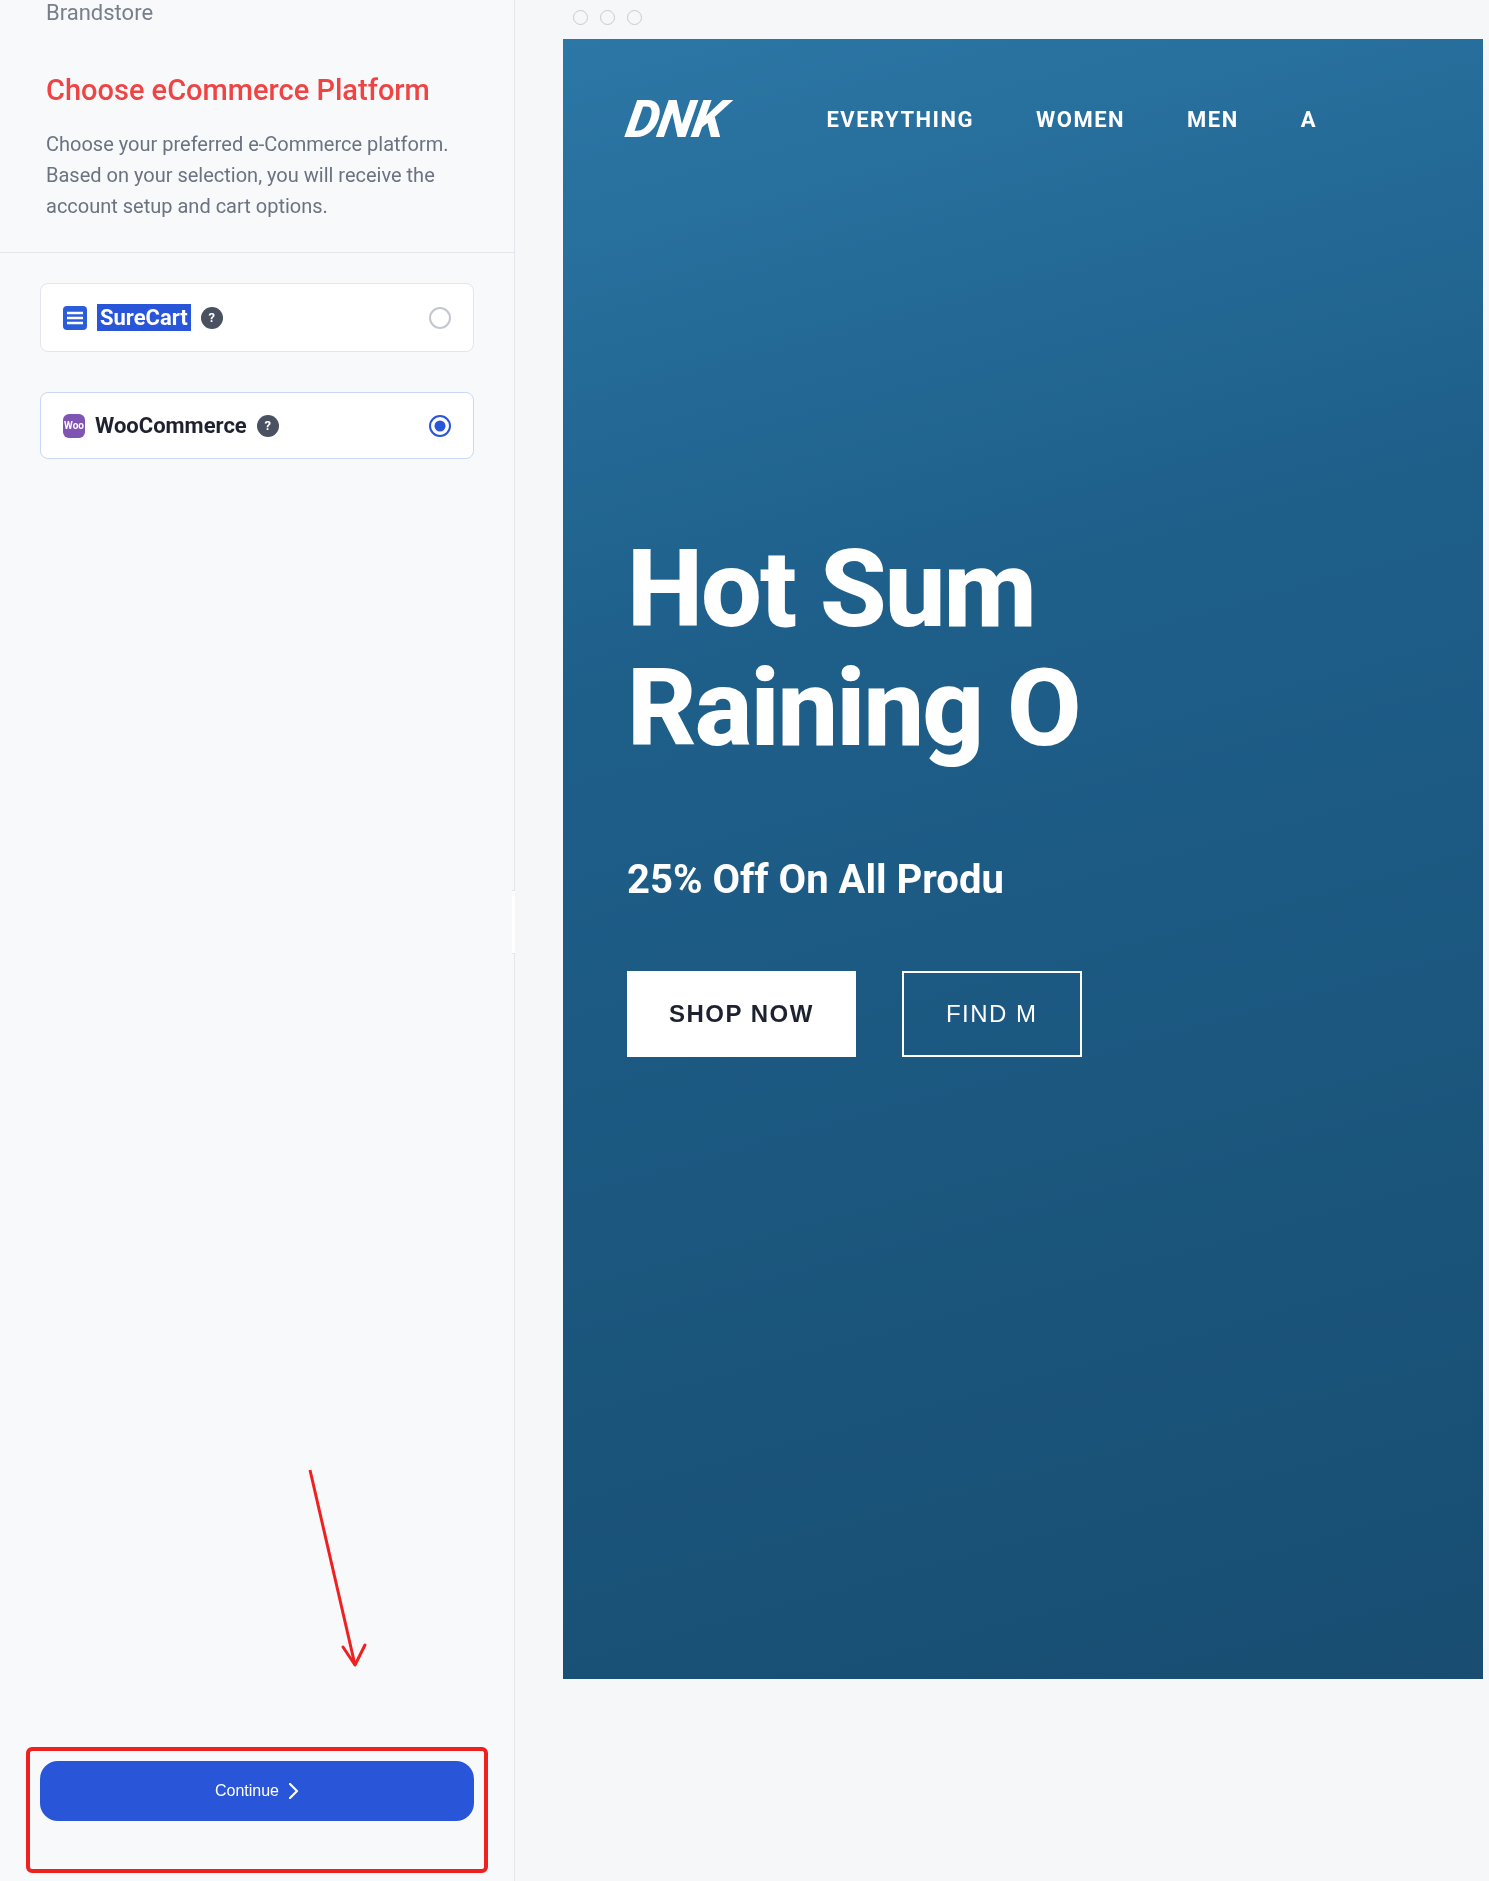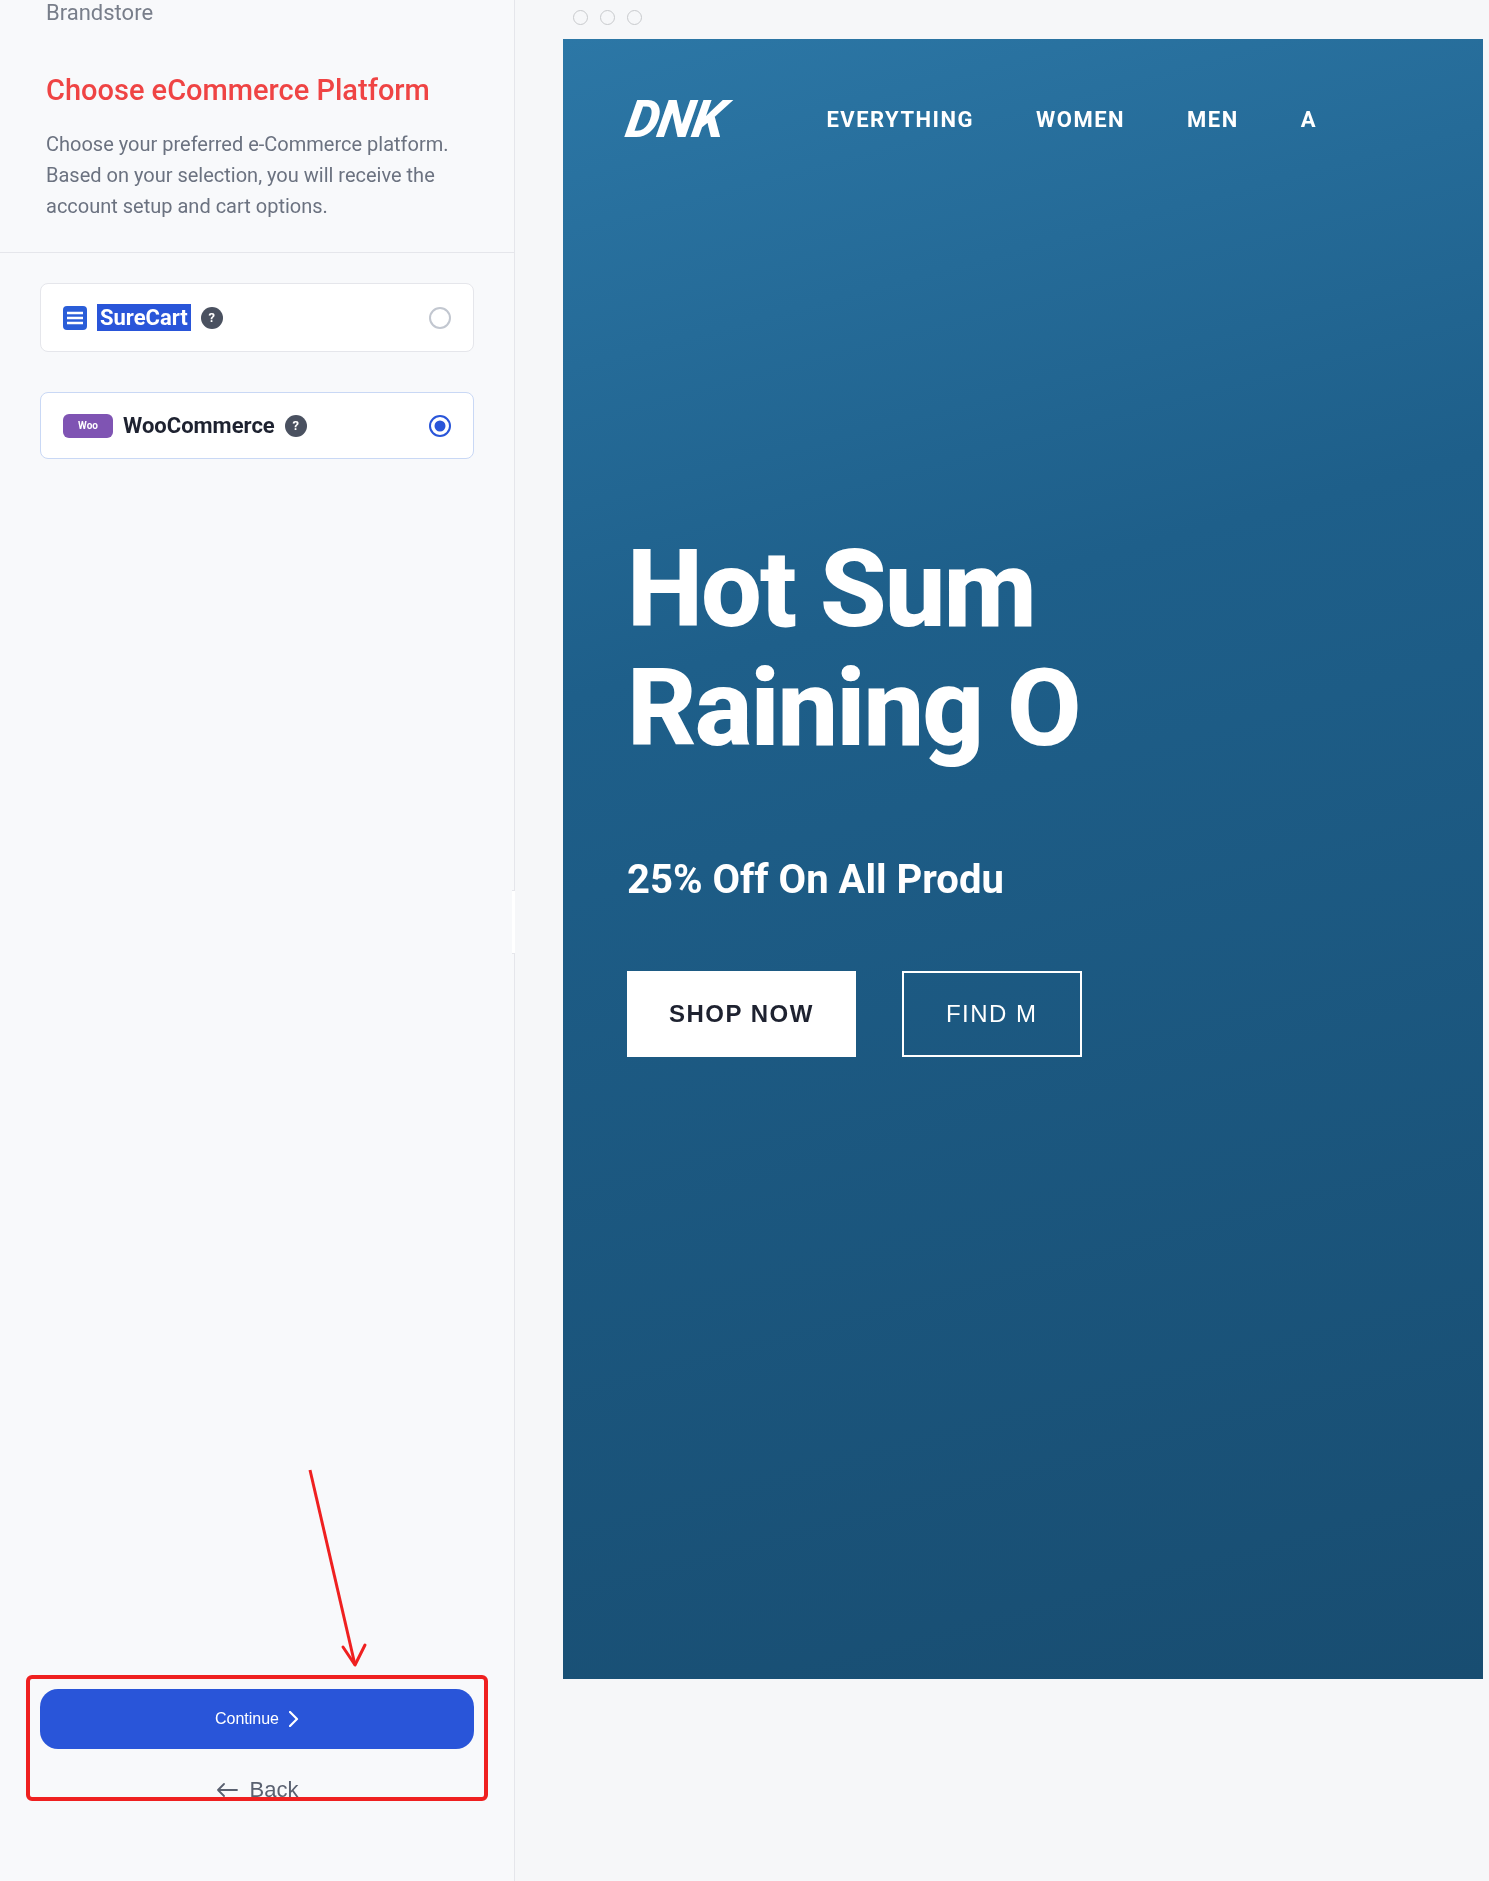--- a/index.html
+++ b/index.html
@@ -11,21 +11,21 @@
 .sb-divider-full{height:1px;background:#e5e6eb;width:100%}
 .sb-header{padding:34px 46px 30px}
 .sb-title{font-size:29px;font-weight:500;color:#ef4444;margin-bottom:22px}
 .sb-desc{font-size:20px;color:#6b7280;line-height:1.55}
 .sb-options{padding:30px 40px;flex:1}
 .option{background:#fff;border:1px solid #e5e6eb;border-radius:8px;padding:20px 22px;display:flex;align-items:center;justify-content:space-between;margin-bottom:40px;cursor:pointer}
 .option.selected{border-color:#c9d8f5}
 .opt-left{display:flex;align-items:center;gap:10px}
 .opt-logo{width:24px;height:24px;border-radius:4px;display:flex;align-items:center;justify-content:center;font-size:10px;font-weight:700;color:#fff}
 .logo-sc{background:#2a5dd8}
-.logo-woo{background:#7f54b3;width:50px;border-radius:6px}
+.logo-woo{background:#7f54b3;width:22px;border-radius:6px}
 .opt-name{font-size:22px;font-weight:700;color:#1e2230}
 .opt-name.hl{background:#2955d9;color:#fff;padding:1px 3px}
 .help-icon{width:22px;height:22px;border-radius:50%;background:#4a5160;color:#fff;display:flex;align-items:center;justify-content:center;font-size:13px;font-weight:700}
 .radio{width:22px;height:22px;border:2px solid #c2c7d0;border-radius:50%;position:relative}
 .radio.checked{border-color:#2955d9}
 .radio.checked::after{content:"";position:absolute;width:11px;height:11px;background:#2955d9;border-radius:50%;top:50%;left:50%;transform:translate(-50%,-50%)}
 .sb-footer{padding:24px 40px 60px;position:relative}
 .continue-btn{width:100%;background:#2955d9;color:#fff;border:none;border-radius:18px;padding:21px;font-size:16px;font-weight:500;cursor:pointer;display:flex;align-items:center;justify-content:center;gap:10px}
 .back-btn{width:100%;background:none;border:none;color:#5a6170;font-size:22px;padding:18px;cursor:pointer;display:flex;align-items:center;justify-content:center;gap:12px;margin-top:10px}
 .annot-box{position:absolute;border:4px solid #ef2020;border-radius:6px;left:26px;right:26px;top:10px;height:126px;pointer-events:none}
@@ -81,26 +81,20 @@
       </div>
     </div>
     <div class="sb-footer">
       <div class="annot-box"></div>
       <button class="continue-btn">
         <span>Continue</span>
         <svg width="10" height="16" viewBox="0 0 10 16">
             <path d="M1 1l7 7-7 7" stroke="#fff" stroke-width="2.2" fill="none" stroke-linecap="round" stroke-linejoin="round"></path>
           </svg>
       </button>
-      <button class="back-btn">
-        <svg width="22" height="14" viewBox="0 0 22 14">
-            <path d="M21 7H2M8 1L2 7l6 6" stroke="#5a6170" stroke-width="1.8" fill="none" stroke-linecap="round" stroke-linejoin="round"></path>
-          </svg>
-        <span>Back</span>
-      </button>
     </div>
     <div class="collapse-handle">
       <svg width="11" height="18" viewBox="0 0 11 18">
           <path d="M9 1L2 9l7 8" stroke="#4a5160" stroke-width="2.2" fill="none" stroke-linecap="round" stroke-linejoin="round"></path>
         </svg>
     </div>
     <svg class="arrow-annot" style="left:290px;top:1465px" width="100" height="220" viewBox="0 0 100 220">
       <path d="M20 5 L65 200" stroke="#ef2020" stroke-width="3" fill="none"></path>
       <path d="M65 200 L53 182 M65 200 L75 180" stroke="#ef2020" stroke-width="3" fill="none" stroke-linecap="round"></path>
     </svg>

